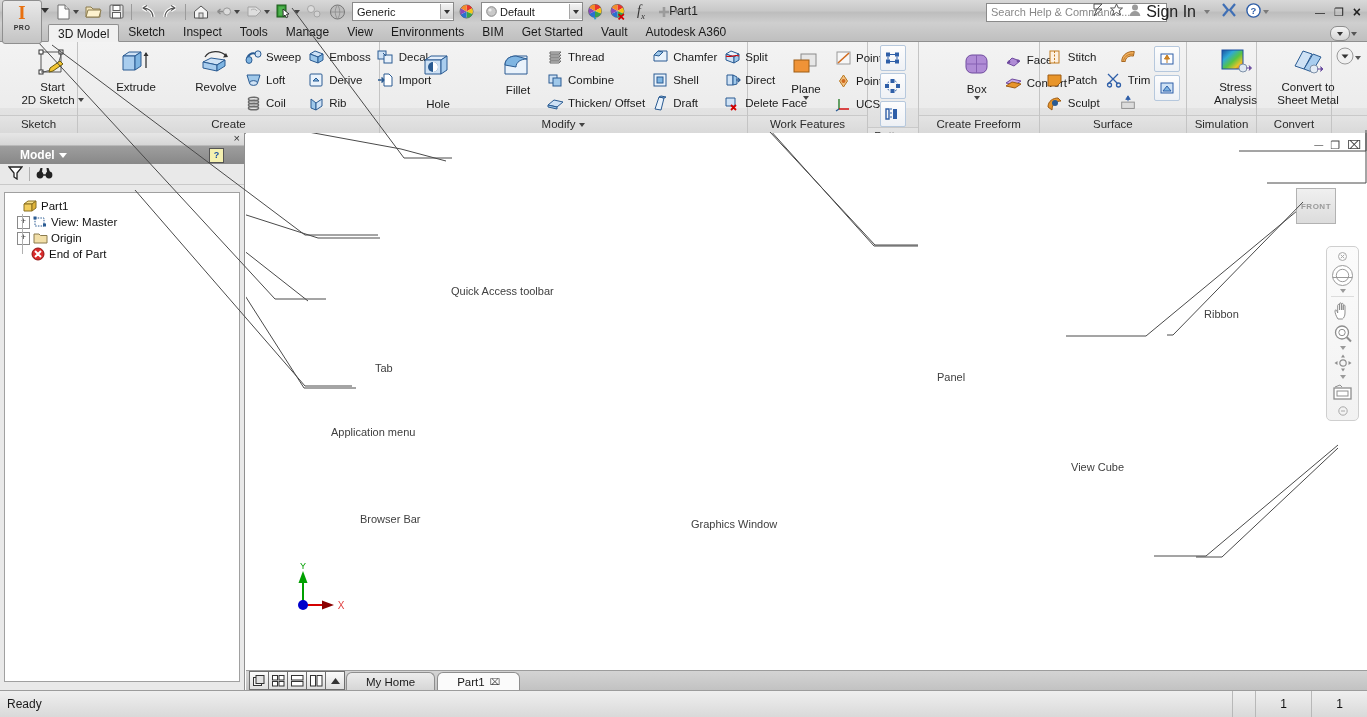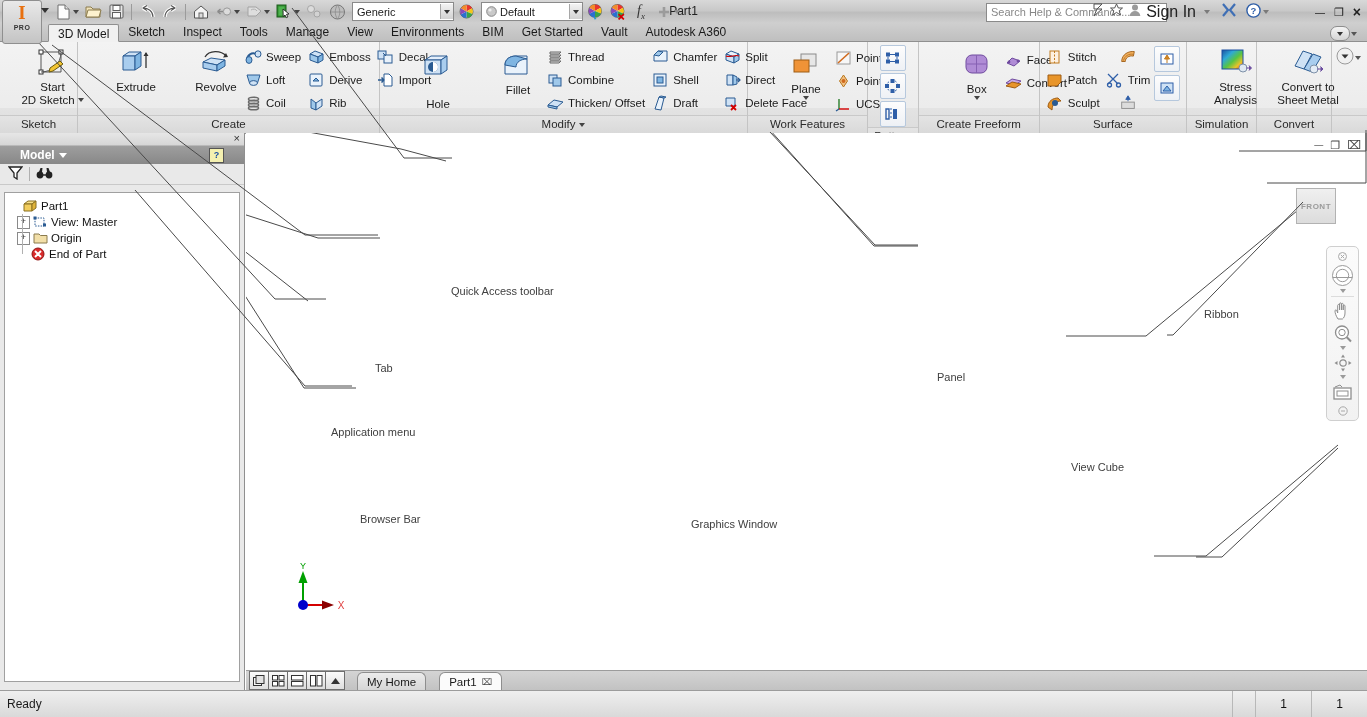--- a/index.html
+++ b/index.html
@@ -181,23 +181,23 @@
 
   
   .doctabs{
     position:absolute;left:246px;bottom:27px;right:0;height:20px;
     background:linear-gradient(to bottom,#d4d4d4,#c2c2c2);
     border-top:1px solid #9c9c9c;display:flex;align-items:flex-end;padding-left:3px;box-sizing:border-box;
   }
   .vbtn{width:18px;height:17px;border:1px solid #6e6e6e;background:linear-gradient(to bottom,#fbfbfb,#dedede);
     display:flex;align-items:center;justify-content:center;margin-right:-1px;}
   .dtab{
-    height:17px;line-height:16px;padding:0 9px;font-size:11.5px;color:#1a1a1a;
+    height:17px;line-height:16px;padding:0 19px;font-size:11.5px;color:#1a1a1a;
     background:linear-gradient(to bottom,#ececec,#d6d6d6);border:1px solid #8e8e8e;border-bottom:none;
-    border-radius:6px 6px 0 0;margin-left:13px;display:flex;align-items:flex-end;gap:5px;
+    border-radius:6px 6px 0 0;margin-left:2px;display:flex;align-items:flex-end;gap:5px;
   }
   .dtab.active{background:#fbfbfb;}
   .dtab .cl{font-size:9px;color:#444;}
 
   .status{
     position:absolute;left:0;bottom:0;width:1367px;height:26px;
     background:linear-gradient(to bottom,#efefef,#d9d9d9);
     border-top:1px solid #9c9c9c;display:flex;align-items:center;
   }
   .status .ready{padding-left:7px;font-size:12px;color:#1a1a1a;}

